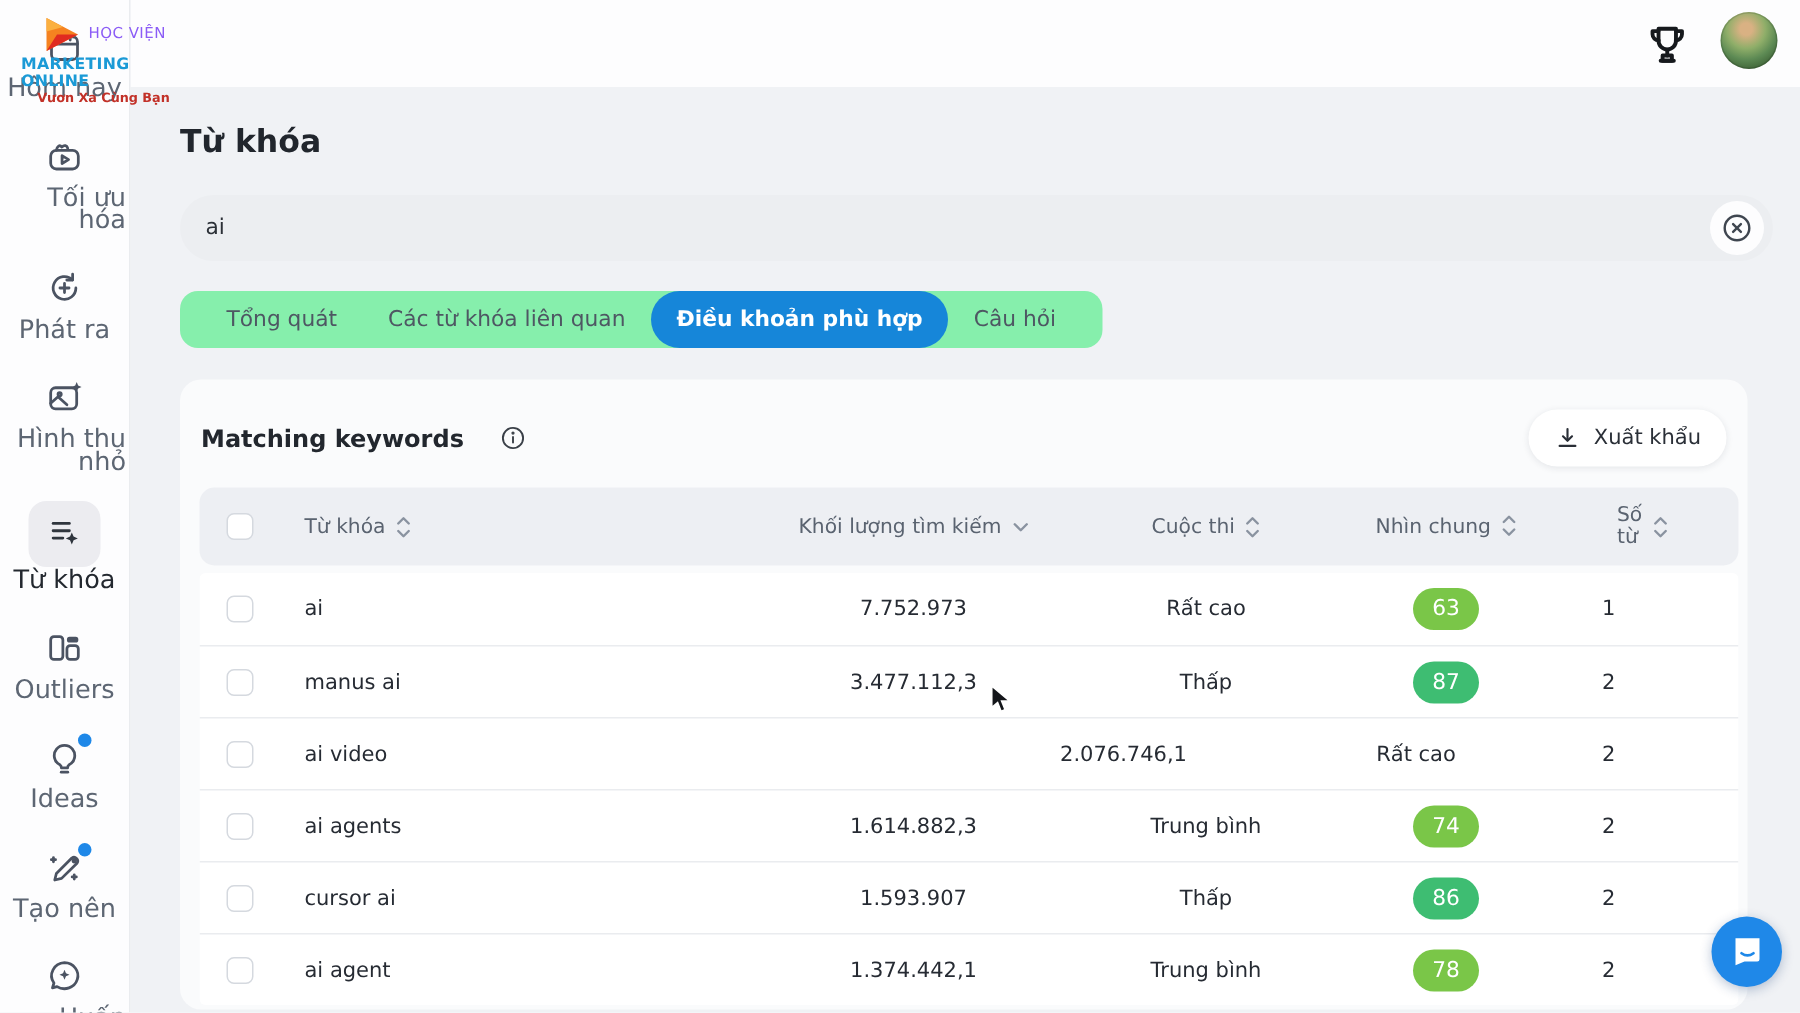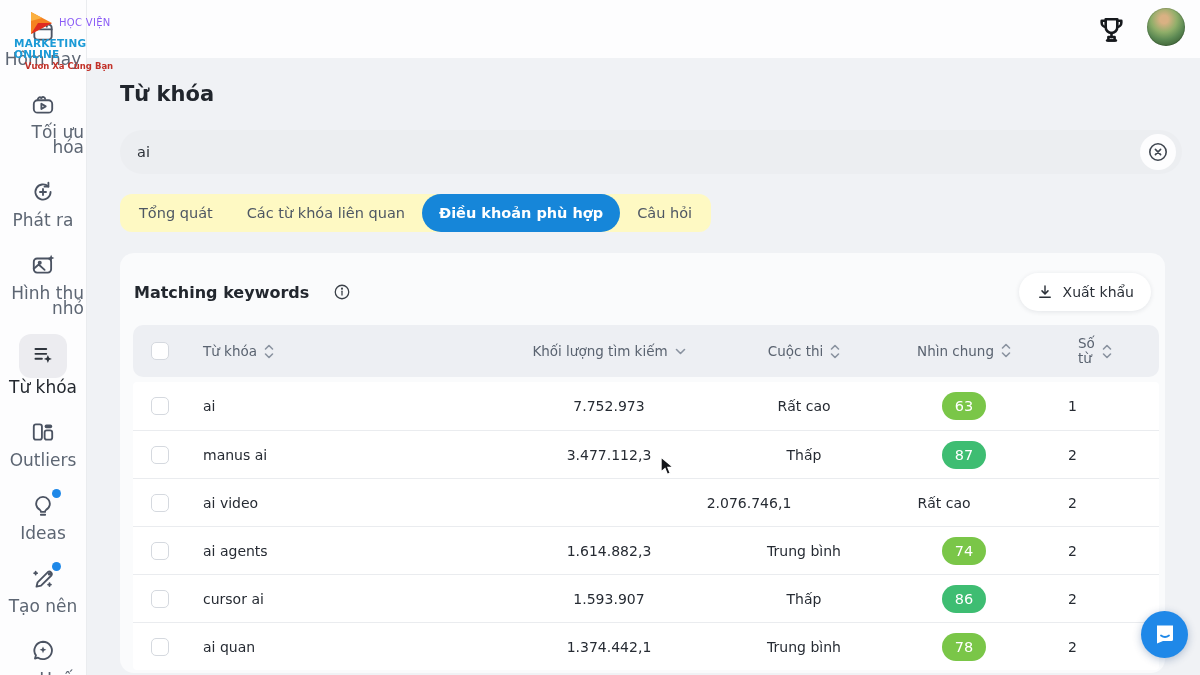--- a/index.html
+++ b/index.html
@@ -42,22 +42,22 @@
   .main { position:absolute; left:87px; top:58px; width:1113px; height:617px; background:#f0f2f5;
           padding:24px 18px 0 33px; }
   .page-title { font-size:21px; font-weight:bold; color:#21262d; margin-bottom:24px; }
 
   .searchbar { position:relative; width:100%; height:44px; background:#eceef1; border-radius:22px;
                display:flex; align-items:center; padding:0 48px 0 17px; margin-bottom:20px; }
   .search-value { font-size:14.5px; color:#2c3138; }
   .clear-btn { position:absolute; right:6px; top:4px; width:36px; height:36px; border-radius:50%;
                background:#fdfdfe; display:flex; align-items:center; justify-content:center; cursor:pointer; }
 
-  .tabs { display:inline-flex; align-items:center; background:#fef9c3; border-radius:12px; height:38px;
-          margin-bottom:21px; padding:0 2px; }
+  .tabs { display:inline-flex; align-items:center; background:#86efac; border-radius:12px; height:38px;
+          margin-bottom:21px; padding:0 14px; }
   .tab { padding:0 17px; height:38px; display:flex; align-items:center; font-size:14.5px; color:#4e5763;
          cursor:pointer; white-space:nowrap; }
   .tab.active { color:#ffffff; font-weight:bold; border-radius:19px; }
 
   
   .card { width:1045px; background:#fafbfc; border-radius:14px; padding:12px 6px 0 13px; height:420px; }
   .card-head { display:flex; align-items:center; justify-content:space-between; padding:8px 8px 14px 1px; }
   .card-title-wrap { display:flex; align-items:center; gap:24px; }
   .card-title { font-size:16px; font-weight:bold; color:#22272e; }
   .export-btn { display:flex; align-items:center; gap:9px; background:#ffffff; border-radius:19px; height:38px;
@@ -374,21 +374,21 @@
         <div class="col-overall">
             <span class="badge" style="background: rgb(62, 189, 114);">86</span>
           </div>
         <div class="col-words">2</div>
       </div>
 
       <div class="trow">
         <div class="col-check">
             <span class="checkbox"></span>
           </div>
-        <div class="col-kw">ai quan</div>
+        <div class="col-kw">ai agent</div>
         <div class="col-vol">1.374.442,1</div>
         <div class="col-comp">Trung bình</div>
         <div class="col-overall">
             <span class="badge" style="background: rgb(122, 198, 72);">78</span>
           </div>
         <div class="col-words">2</div>
       </div>
 
     </div>
   </div>

